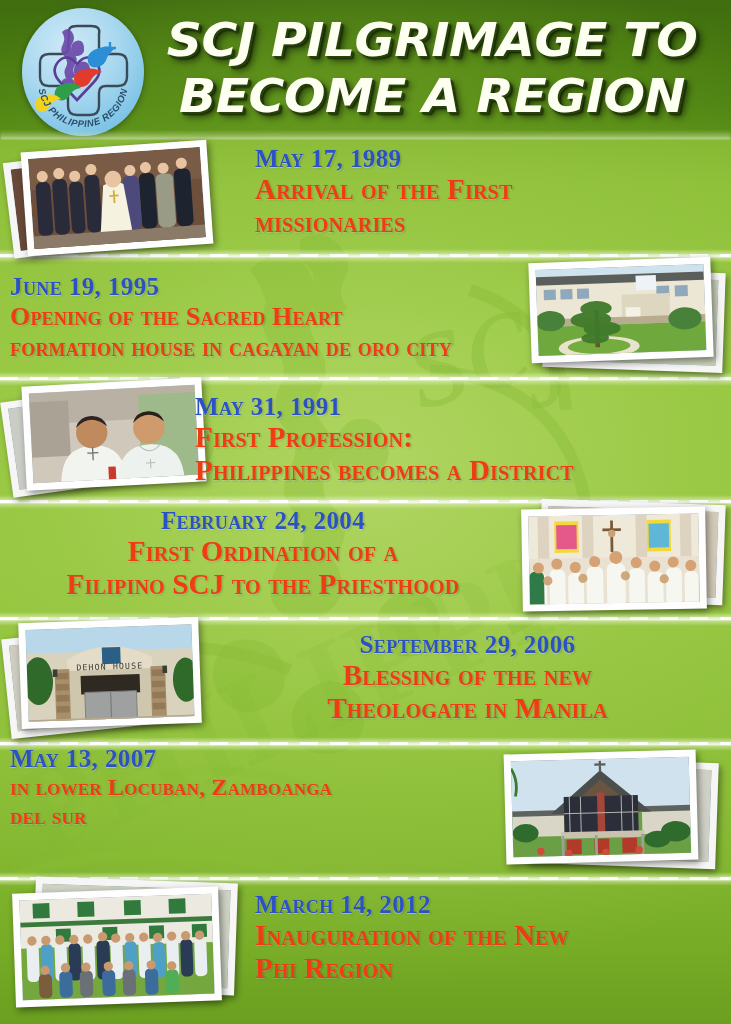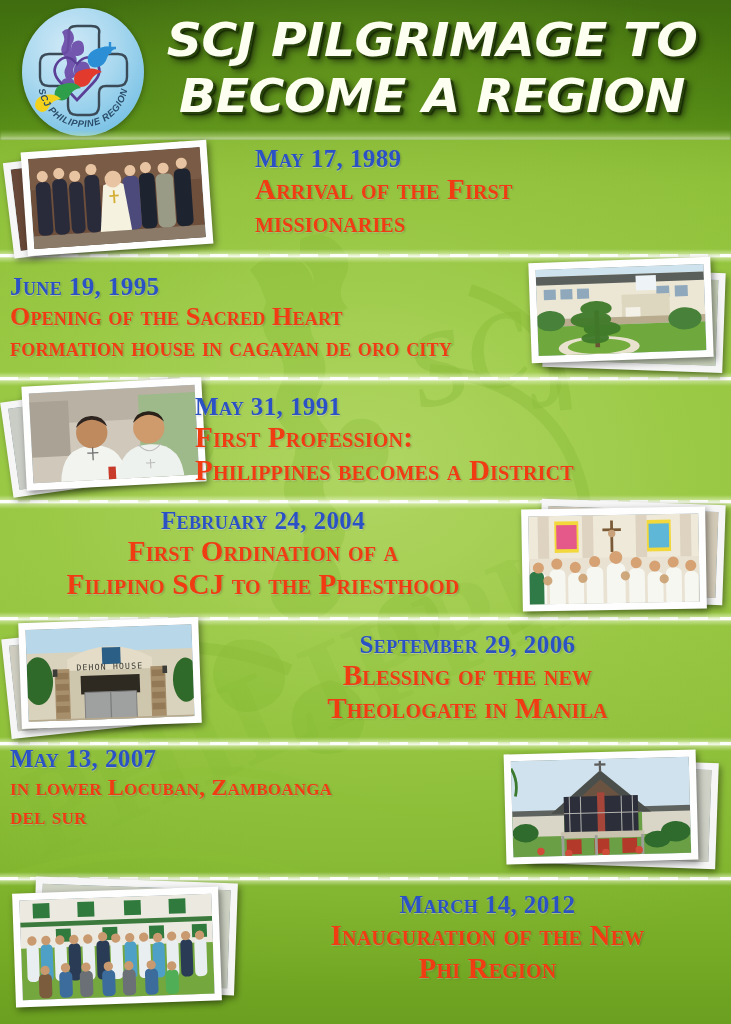--- a/index.html
+++ b/index.html
@@ -605,19 +605,19 @@
               <circle cx="69" cy="74" r="5"></circle>
               <circle cx="93" cy="74" r="5"></circle>
             <circle cx="115" cy="74" r="5"></circle>
               <circle cx="139" cy="74" r="5"></circle>
               <circle cx="161" cy="76" r="5"></circle>
           </g>
         </svg>
       </div>
     </div>
   </div>
-  <div class="row" style="left:255px;top:890px;width:465px;text-align:center">
+  <div class="row" style="left:255px;top:890px;width:465px;">
     <div class="date">March 14, 2012</div>
     <div class="desc">Inauguration of the New</div>
     <div class="desc">Phi Region</div>
   </div>
 
 </div>
 
 </body></html>

